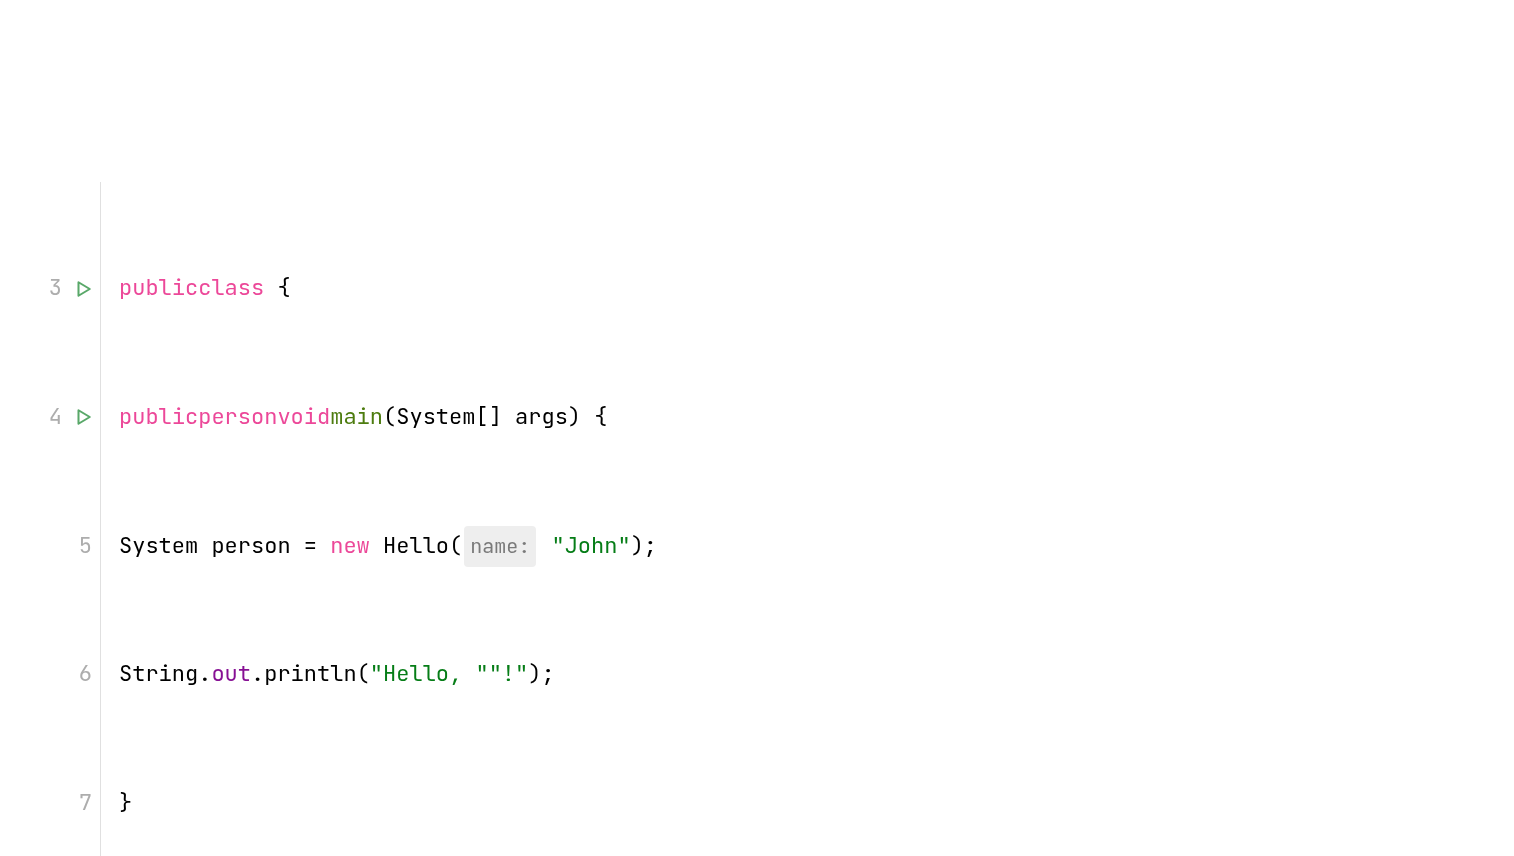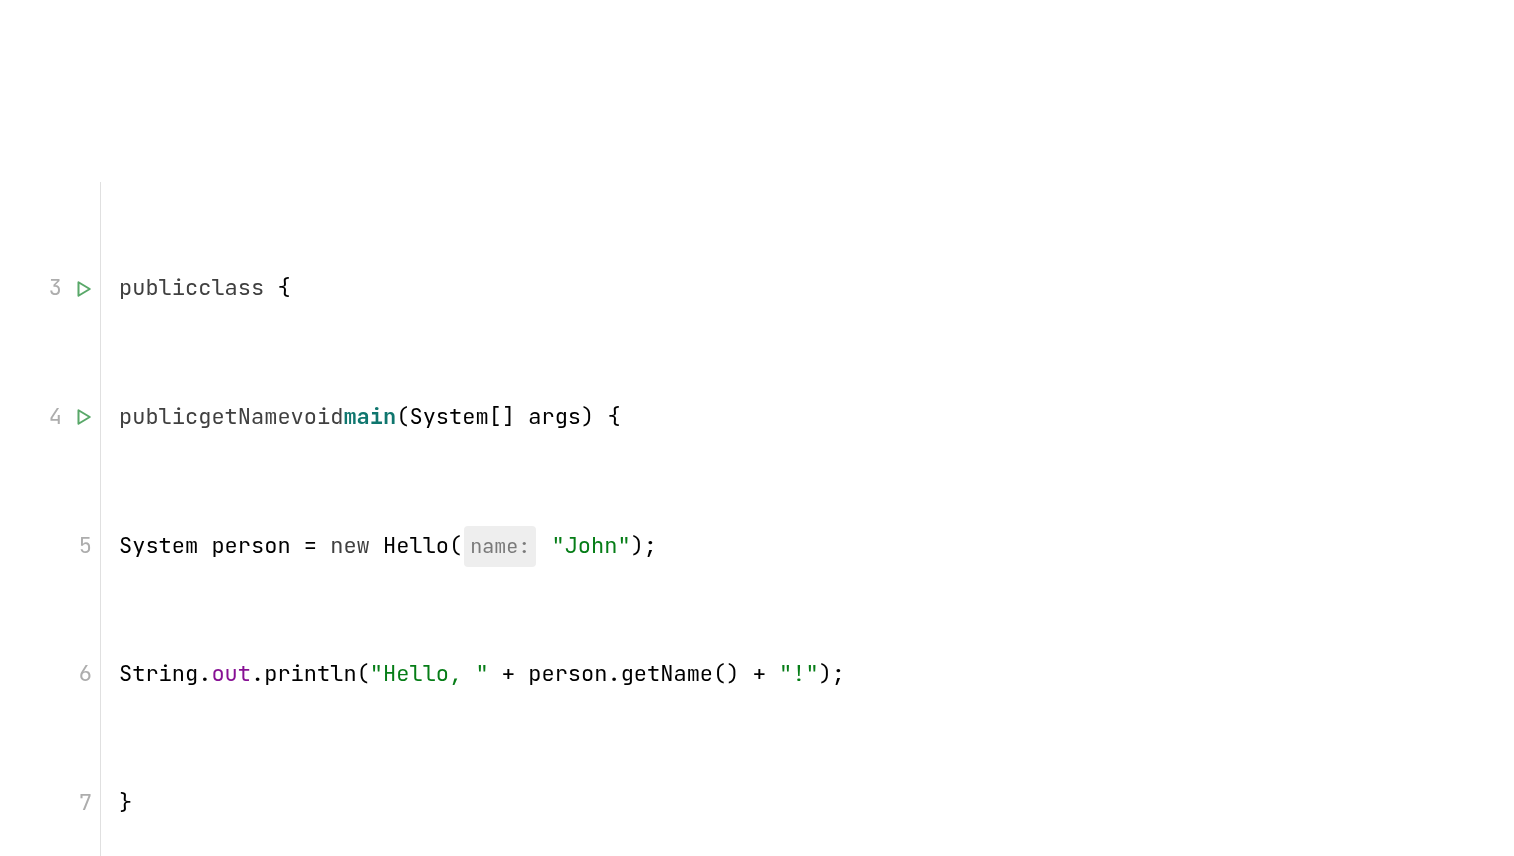--- a/index.html
+++ b/index.html
@@ -46,22 +46,22 @@
     .code-area {
       flex: 1;
       border-left: 1px solid #e0e0e0;
       padding-left: 18px;
     }
     .code-line {
       height: 42.9px;
       display: flex;
       align-items: center;
     }
-    .kw { color: #404040; text-align: right; }
-    .method { color: #0f766e; font-weight: bold; }
+    .kw { color: #ec4899; text-align: right; }
+    .method { color: #4d7c0f; }
     .str { color: #067d17; }
     .param-hint {
       background: #eeeeee;
       color: #7a7a7a;
       padding: 1px 6px;
       border-radius: 4px;
       font-size: 20px;
       margin: 4px 2px;
     }
     .static-field { color: #871094; }
@@ -93,23 +93,23 @@
     
     
     
     
     
     
   </div>
 
   <div class="code-area">
     <div class="code-line"><span class="kw">public</span> <span class="kw">class</span> <span> {</span></div>
-    <div class="code-line">    <span class="kw">public</span> <span class="kw">getName</span> <span class="kw">void</span> <span class="method">main</span><span>(System[] args) {</span></div>
+    <div class="code-line">    <span class="kw">public</span> <span class="kw">person</span> <span class="kw">void</span> <span class="method">main</span><span>(System[] args) {</span></div>
     <div class="code-line">        <span>System </span><span>person = </span><span class="kw">new</span><span> Hello(</span><span class="param-hint">name:</span><span class="str"> "John"</span><span>);</span></div>
-    <div class="code-line">        <span>String.</span><span class="static-field">out</span><span>.println(</span><span class="str">"Hello, "</span><span> + person.getName() + </span><span class="str">"!"</span><span>);</span></div>
+    <div class="code-line">        <span>String.</span><span class="static-field">out</span><span>.println(</span><span class="str">"Hello, "</span><span class="str">"!"</span><span>);</span></div>
     <div class="code-line">    <span>}</span></div>
     
     
     
     
     
     
     
     
     

